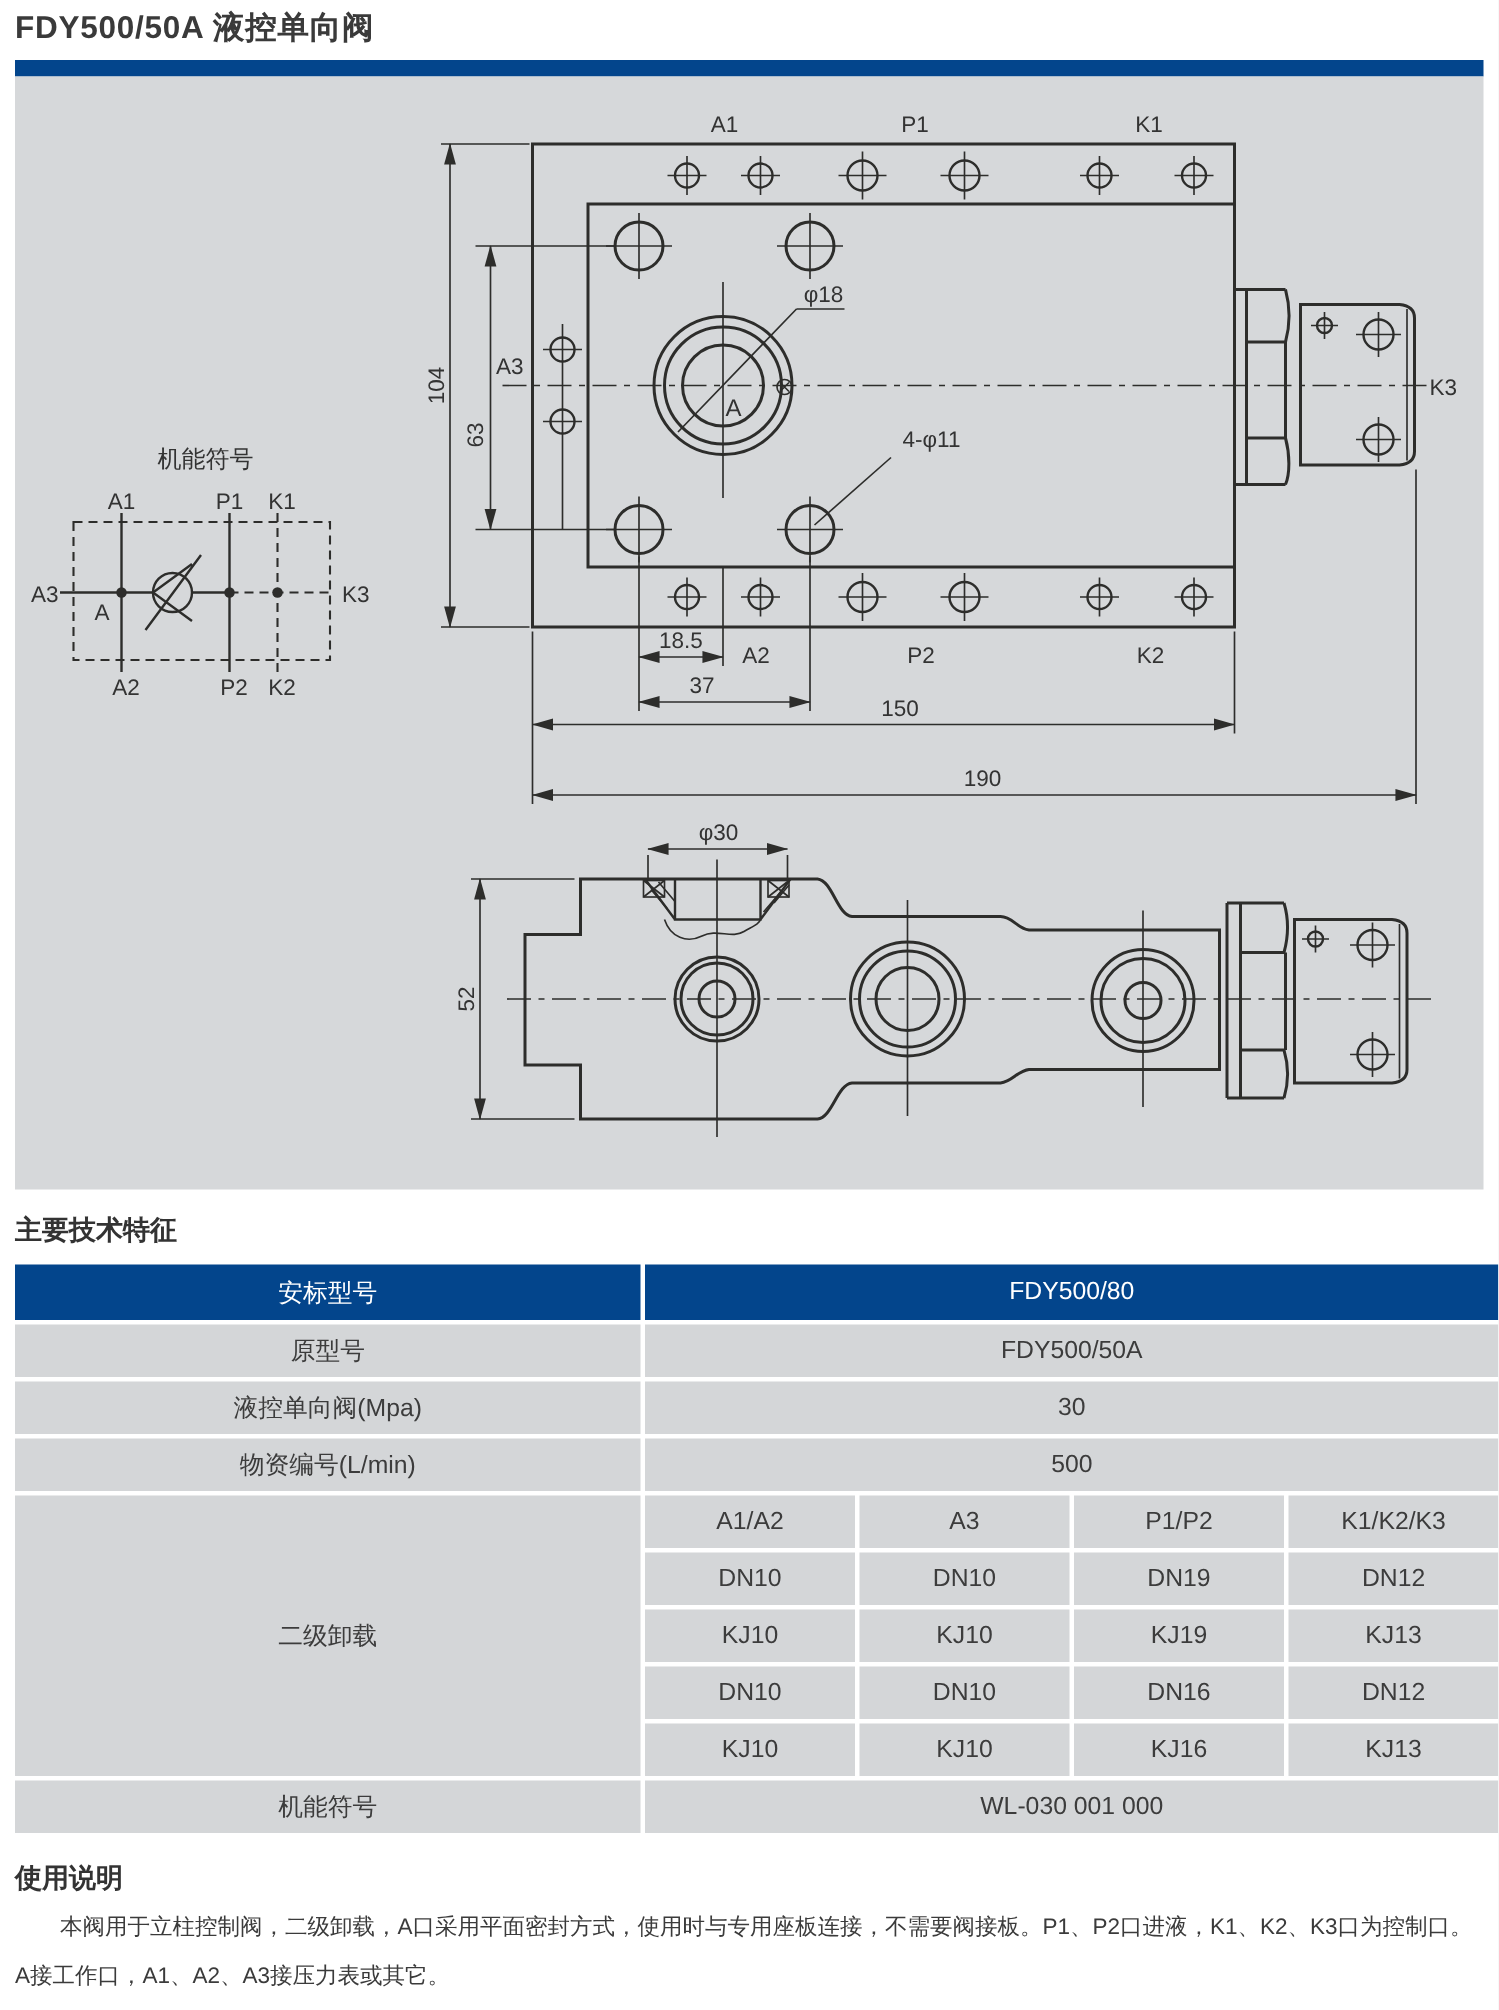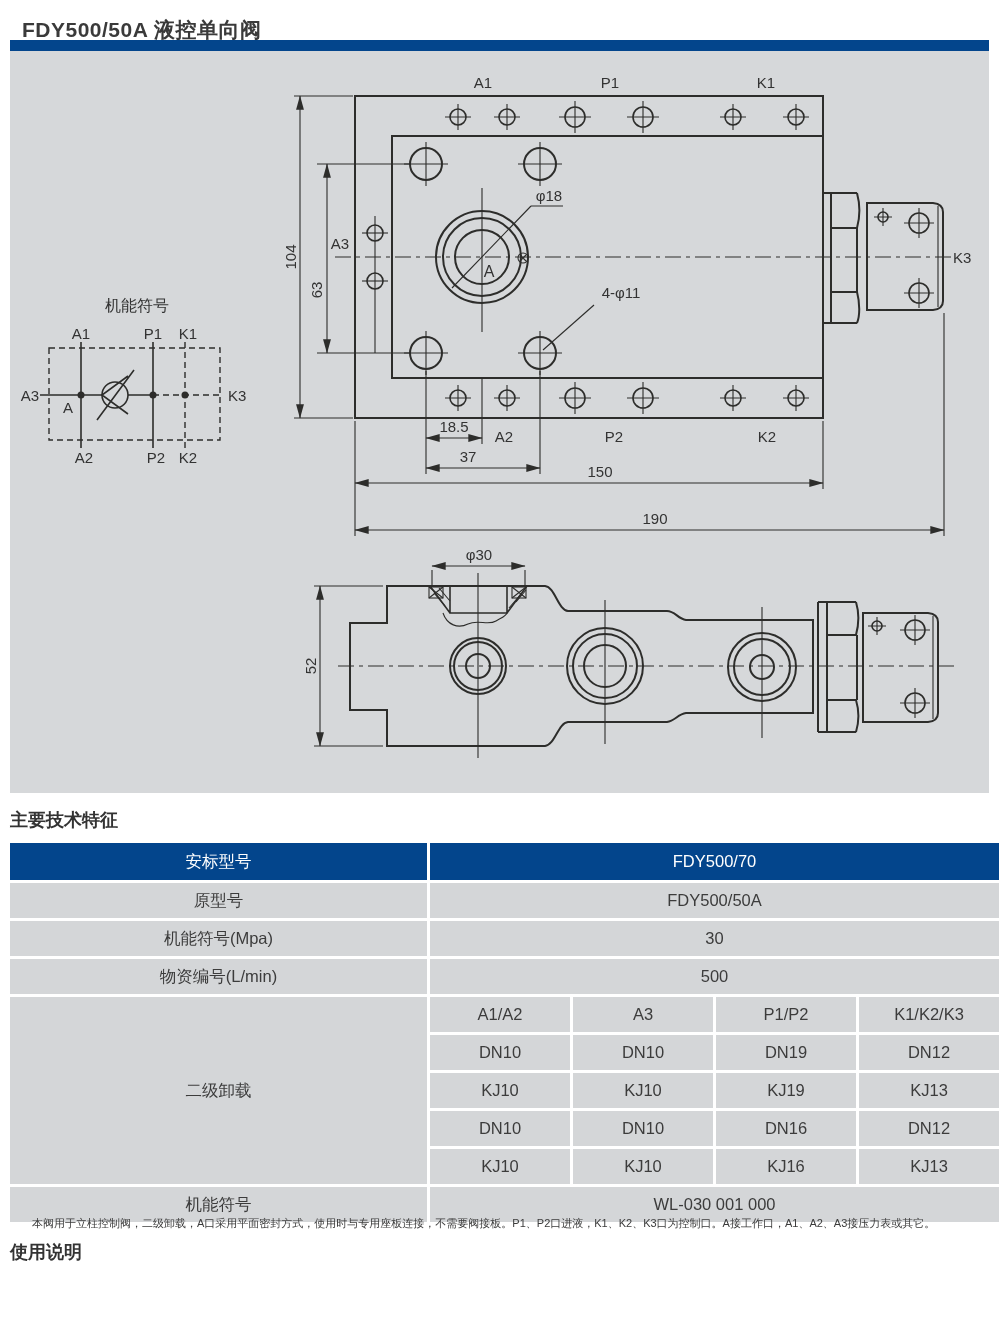--- a/index.html
+++ b/index.html
@@ -5,37 +5,37 @@
   :root{
     --accent:#03458c;
     --panel:#d6d8da;
     --cell:#d4d6d8;
     --ink:#3a3a3a;
     --line:#2d2d2b;
   }
   html,body{margin:0;padding:0;background:#fff;}
   .page{position:relative;width:999px;height:1340px;background:#fff;
         font-family:"Liberation Sans",sans-serif;color:var(--ink);overflow:hidden;}
-  .title{position:absolute;left:10px;top:4px;margin:12px;font-size:21px;font-weight:bold;color:#3a3a3a;letter-spacing:.5px;}
+  .title{position:absolute;left:10px;top:4px;margin:0;font-size:21px;font-weight:bold;color:#3a3a3a;letter-spacing:.5px;}
   .accent-bar{position:absolute;left:10px;top:40px;width:979px;height:11px;background:var(--accent);}
   .panel{position:absolute;left:10px;top:51px;width:979px;height:742px;background:var(--panel);}
   .panel svg{display:block;}
 
   .h2{position:absolute;left:10px;margin:0;font-size:18px;font-weight:bold;color:#333;}
   .h2.specs{top:808px;font-family:Liberation Mono, monospace;}
   .h2.usage{top:1240px;text-align:center;}
 
   table.spec{position:absolute;left:7px;top:840px;width:985px;
              border-collapse:separate;border-spacing:3px;table-layout:fixed;}
   table.spec td{background:var(--cell);text-align:center;vertical-align:middle;
                 font-size:16.5px;color:#3c3c3c;height:35px;padding:0 4px;overflow:hidden;}
   table.spec tr.hdr td{background:var(--accent);color:#fff;height:37px;}
 
-  p.usage-text{position:absolute;left:10px;top:1207px;width:978px;margin:0;
-               font-size:11px;line-height:33px;color:#3b3b3b;text-indent:2em;}
+  p.usage-text{position:absolute;left:10px;top:1268px;width:978px;margin:0;
+               font-size:15px;line-height:33px;color:#3b3b3b;text-indent:2em;}
 
   
   .ln{stroke:var(--line);stroke-width:2;fill:none;stroke-linecap:butt;stroke-linejoin:miter;}
   .md{stroke:var(--line);stroke-width:1.6;fill:none;}
   .tn{stroke:var(--line);stroke-width:1.1;fill:none;}
   .cl{stroke:var(--line);stroke-width:1.1;fill:none;stroke-dasharray:16 5 4 5;}
   .dsh{stroke:var(--line);stroke-width:1.4;fill:none;stroke-dasharray:6 4;}
   .dot{fill:var(--line);stroke:none;}
   .t{font-family:"Liberation Sans",sans-serif;font-size:15px;fill:#333;}
   .t16{font-size:16px;}
@@ -252,28 +252,28 @@
     <colgroup>
       <col style="width:417px">
         <col style="width:140px">
         <col style="width:140px">
         <col style="width:140px">
         <col style="width:140px">
     </colgroup>
     <tbody>
       <tr class="hdr">
         <td>安标型号</td>
-        <td colspan="4">FDY500/70</td>
+        <td colspan="4">FDY500/80</td>
       </tr>
       <tr>
         <td>原型号</td>
         <td colspan="4">FDY500/50A</td>
       </tr>
       <tr>
-        <td>机能符号(Mpa)</td>
+        <td>液控单向阀(Mpa)</td>
         <td colspan="4">30</td>
       </tr>
       <tr>
         <td>物资编号(L/min)</td>
         <td colspan="4">500</td>
       </tr>
       <tr>
         <td rowspan="5">二级卸载</td>
         <td>A1/A2</td>
         <td>A3</td>

